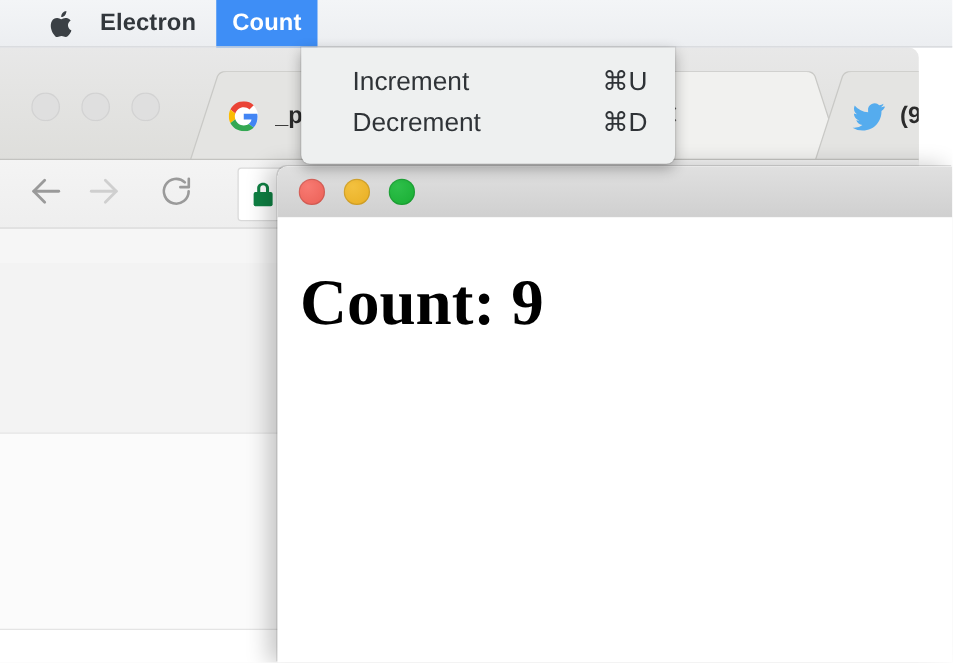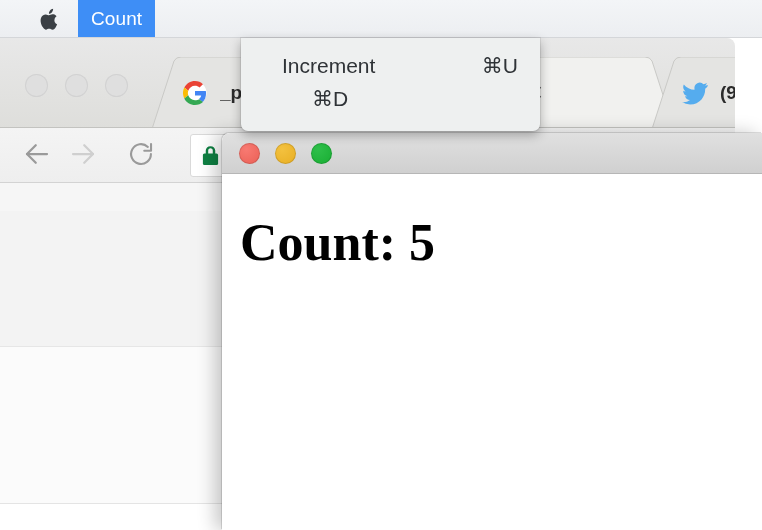--- a/index.html
+++ b/index.html
@@ -54,21 +54,21 @@
     letter-spacing: 0.1px;
   }
   .menu-title.app-name {
     font-weight: bold;
     padding-left: 2px;
     padding-right: 16px;
   }
   .menu-title.active {
     background: #3e8ef6;
     color: #ffffff;
-    font-weight: normal;
+    font-weight: bold;
   }
 
   
   #dropdown {
     position: absolute;
     left: 241px;
     top: 38px;
     width: 299px;
     height: 93px;
     background: #eef0f0;
@@ -432,35 +432,37 @@
 
 <div id="electron-window">
   <div id="electron-titlebar">
     <div class="el-dots">
       <div class="el-dot red"></div>
       <div class="el-dot yellow"></div>
       <div class="el-dot green"></div>
     </div>
   </div>
   <div id="electron-content">
-    <h1 id="electron-heading">Count: 5</h1>
+    <h1 id="electron-heading">Count: 9</h1>
   </div>
 </div>
 
 <div id="menubar">
   <span class="apple-logo">
     <svg width="21" height="25" viewBox="0 0 24 28" fill="#3b4045">
       <path d="M17.6 14.9c0-3 2.4-4.4 2.5-4.5-1.4-2-3.5-2.3-4.3-2.3-1.8-.2-3.5 1.1-4.4 1.1-.9 0-2.3-1.1-3.8-1-2 0-3.8 1.1-4.8 2.9-2 3.5-.5 8.8 1.5 11.6 1 1.4 2.1 3 3.6 2.9 1.5-.1 2-.9 3.8-.9s2.3.9 3.8.9c1.6 0 2.6-1.4 3.6-2.8 1.1-1.6 1.6-3.2 1.6-3.3-.1 0-3.1-1.2-3.1-4.6z"></path>
       <path d="M14.9 5.6c.8-1 1.3-2.4 1.2-3.8-1.2.1-2.6.8-3.5 1.8-.7.9-1.4 2.3-1.2 3.7 1.3.1 2.7-.7 3.5-1.7z"></path>
     </svg>
   </span>
+  <span class="menu-title app-name">Electron</span>
   <span class="menu-title active">Count</span>
 </div>
 
 <div id="dropdown">
   <div class="menu-item">
     <span class="mi-label">Increment</span>
     <span class="mi-shortcut">⌘U</span>
   </div>
   <div class="menu-item">
+    <span class="mi-label">Decrement</span>
     <span class="mi-shortcut">⌘D</span>
   </div>
 </div>
 
 </body></html>

